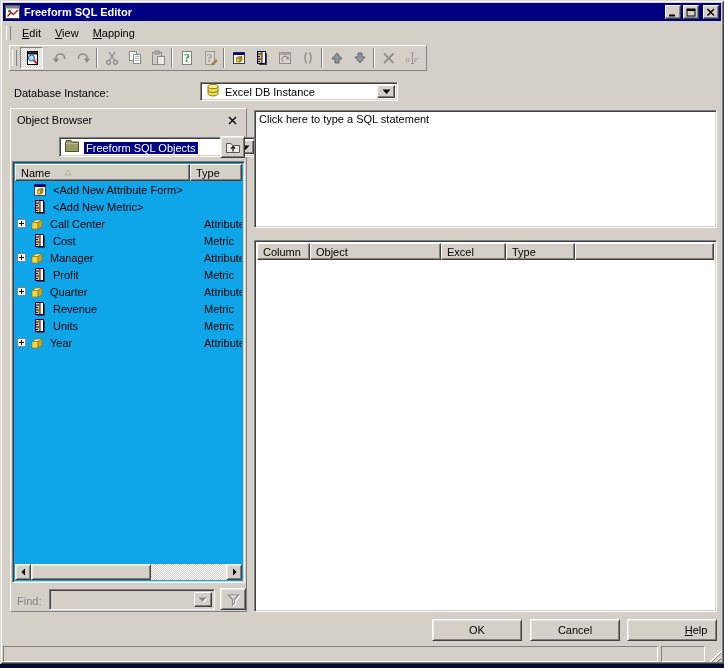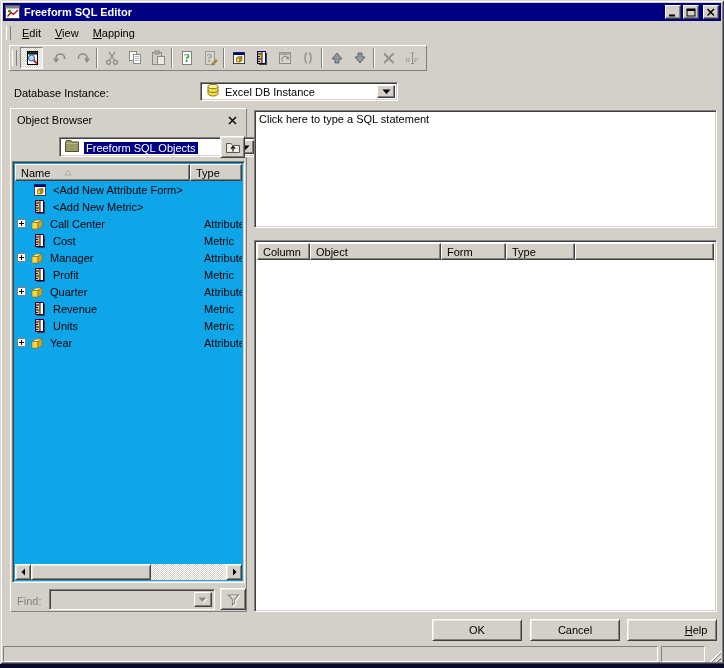--- a/index.html
+++ b/index.html
@@ -571,21 +571,21 @@
 
     <div class="maptable">
       <div class="map-header">
         <div class="th mh0">
             <span>Column</span>
           </div>
         <div class="th mh1">
             <span>Object</span>
           </div>
         <div class="th mh2">
-            <span>Form</span>
+            <span>Excel</span>
           </div>
         <div class="th mh3">
             <span>Type</span>
           </div>
         <div class="th mh4">
             <span></span>
           </div>
       </div>
       <div class="map-body"></div>
     </div>

